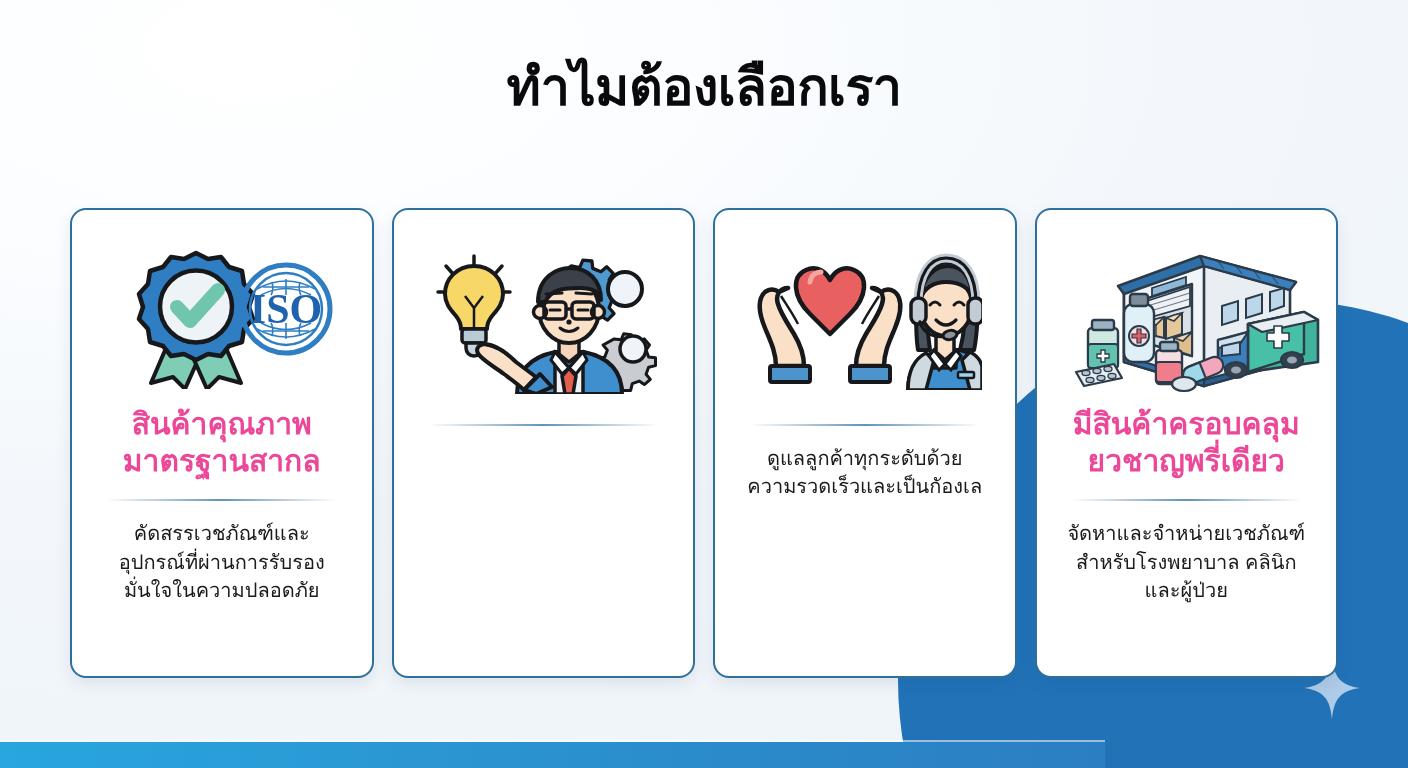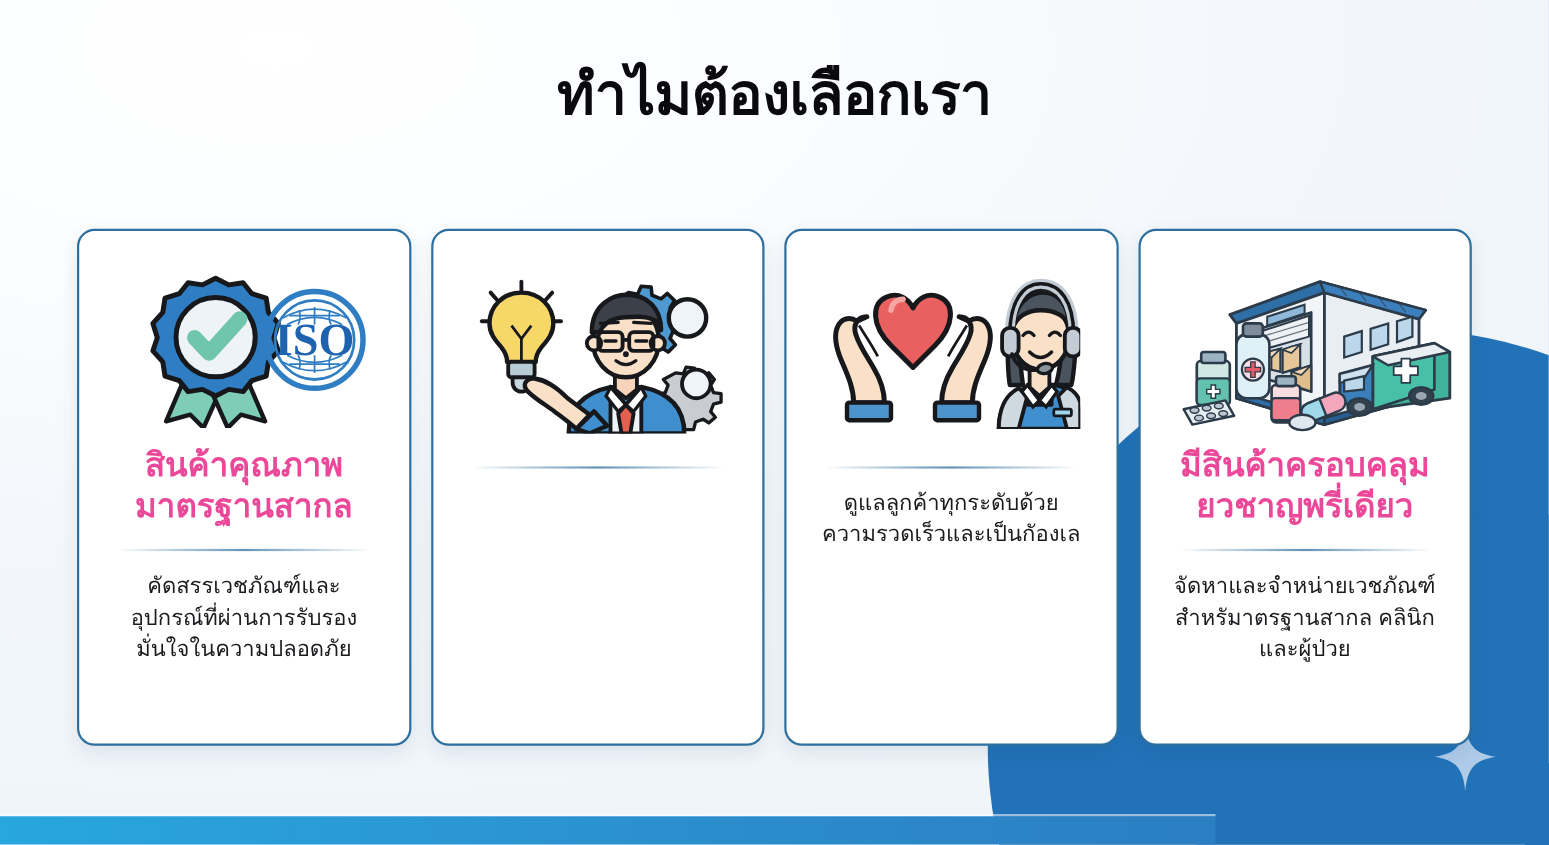--- a/index.html
+++ b/index.html
@@ -397,20 +397,20 @@
             <path d="M130 126.5 a8.5 8.5 0 0 1 8.5 -8.5 h12 v17 h-12 a8.5 8.5 0 0 1 -8.5 -8.5 Z" fill="#9fd8e8" stroke="#2b3b4a" stroke-width="2.2"></path>
           </g>
 
           <ellipse cx="132" cy="140" rx="12" ry="7" fill="#dfe7ee" stroke="#2b3b4a" stroke-width="2.2"></ellipse>
         </svg>
       </div>
       <div class="card-title">มีสินค้าครอบคลุม
 ยวชาญพรี่เดียว</div>
       <div class="divider"></div>
       <div class="card-desc">จัดหาและจำหน่ายเวชภัณฑ์
-สำหรัมาตรฐานสากล คลินิก
+สำหรับโรงพยาบาล คลินิก
 และผู้ป่วย</div>
     </div>
 
   </div>
 
   <div class="bottom-strip"></div>
 </div>
 
 </body></html>

